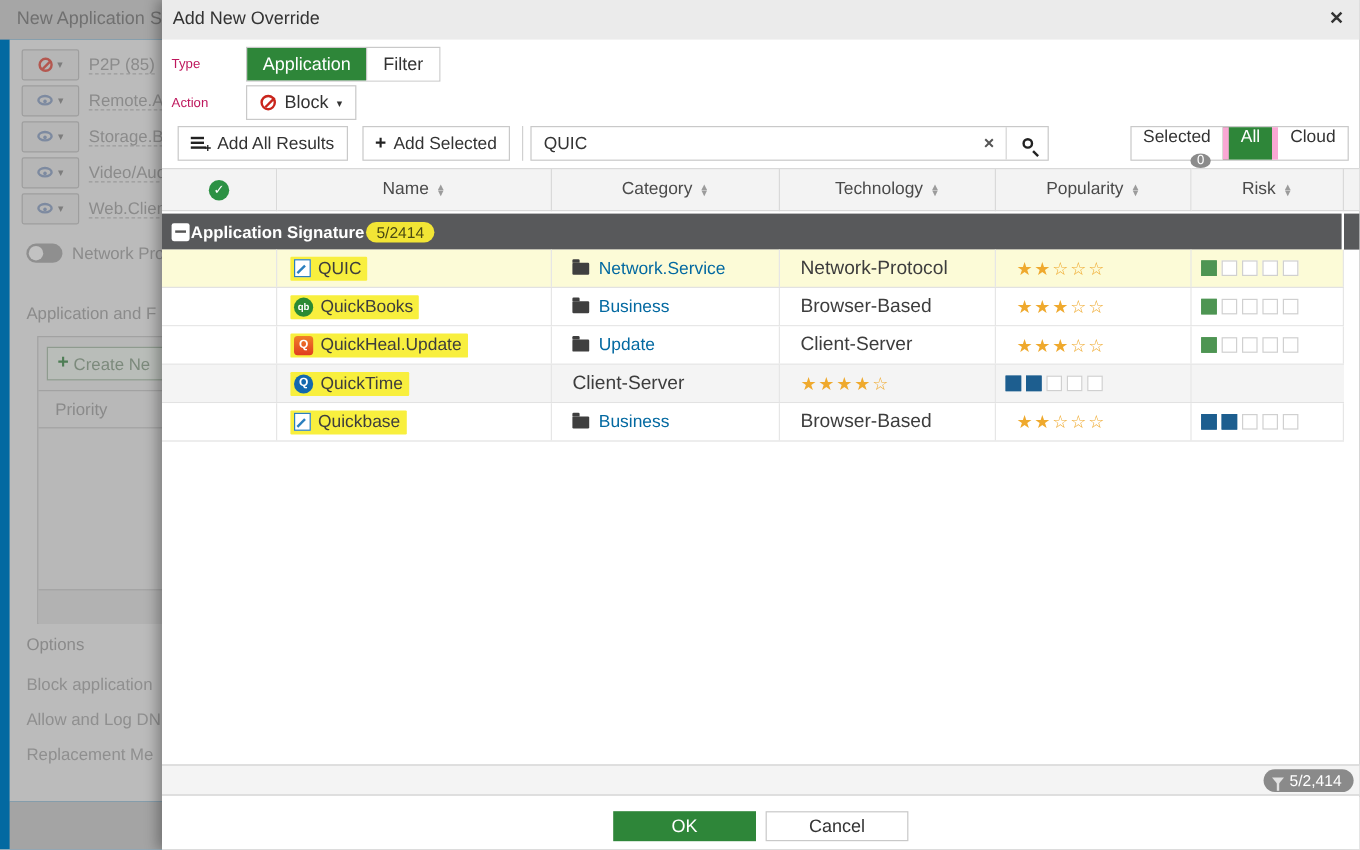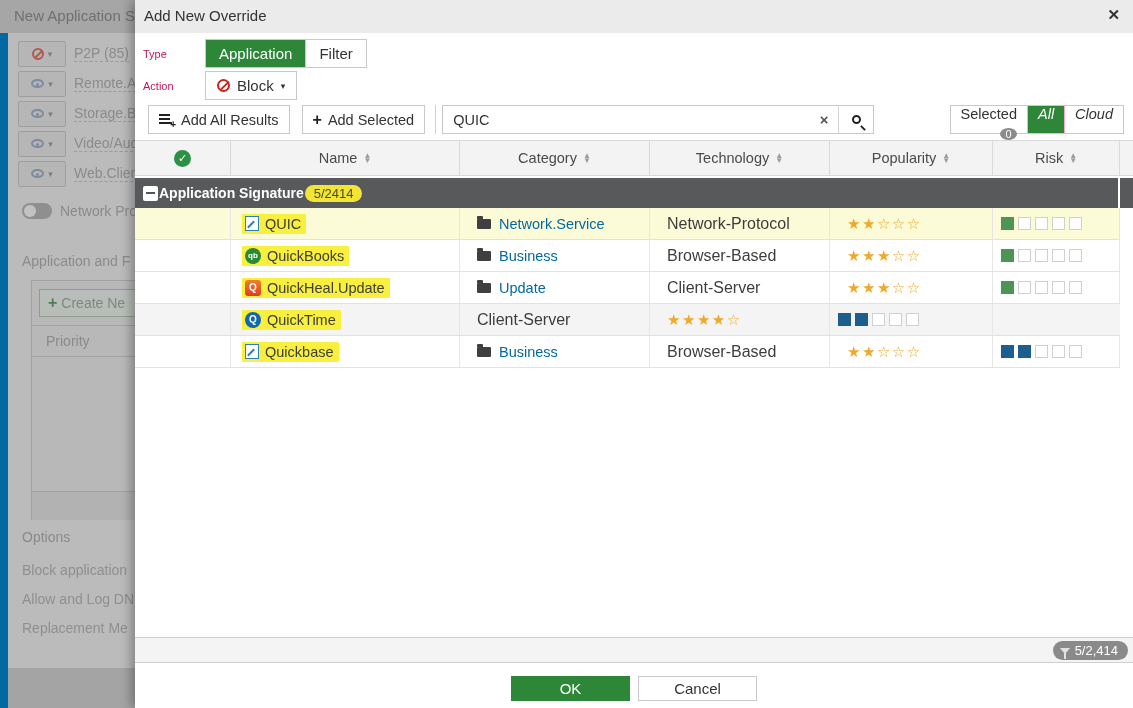--- a/index.html
+++ b/index.html
@@ -61,21 +61,21 @@
   .tb-div { width:1px; background:#d0d0d0; margin:0 6px 0 10px; }
   .search { width:432px; border:1px solid #c9c9c9; display:flex; align-items:center; background:#fff; }
   .search input { flex:1; border:none; outline:none; font:14.5px "Liberation Sans",sans-serif; color:#333; padding-left:10px; background:transparent; }
   .clear-x { width:28px; text-align:center; color:#555; font-size:15px; font-weight:bold; cursor:pointer; }
   .search .vline { width:1px; height:100%; background:#d5d5d5; }
   .lens-btn { width:34px; display:flex; align-items:center; justify-content:center; cursor:pointer; }
   .lens { width:9px; height:9px; border:2px solid #222; border-radius:50%; position:relative; }
   .lens::after { content:""; position:absolute; left:8px; top:8px; width:2px; height:6px; background:#222; transform:rotate(-45deg); }
   .scope { margin-left:auto; display:flex; border:1px solid #c9c9c9; height:29px; background:#fff; }
   .scope-seg { display:flex; align-items:flex-end; gap:6px; padding:0 10px; font-size:14.5px; color:#333;flex-direction:column; }
-  .scope-seg + .scope-seg { border-left:1px solid #f9a8d4;font-style:italic; }
+  .scope-seg + .scope-seg { border-left:5px solid #f9a8d4; }
   .scope-seg.on { background:var(--accent); color:#fff; }
   .count-badge { width:17px; height:17px; border-radius:50%; background:#8b8b8b; color:#fff; font-size:11px; display:flex; align-items:center; justify-content:center; }
 
   .grid { display:grid; grid-template-columns:96px 229px 190px 180px 163px 127px 13px; }
   .thead { position:absolute; left:0; top:140px; width:998px; height:36px; }
   .th { background:#f3f3f3; border-top:1px solid #d9d9d9; border-bottom:1px solid #d9d9d9; border-right:1px solid #d9d9d9; display:flex; align-items:center; justify-content:center; gap:6px; color:#4a4a4a; font-size:14.5px; }
   .th:last-child { border-right:none; }
   .sort { display:flex; flex-direction:column; line-height:5px; font-size:8px; color:#9b9b9b; }
   .check-circle { width:17px; height:17px; border-radius:50%; background:#2c9144; color:#fff; font-size:11px; display:flex; align-items:center; justify-content:center; }
 

